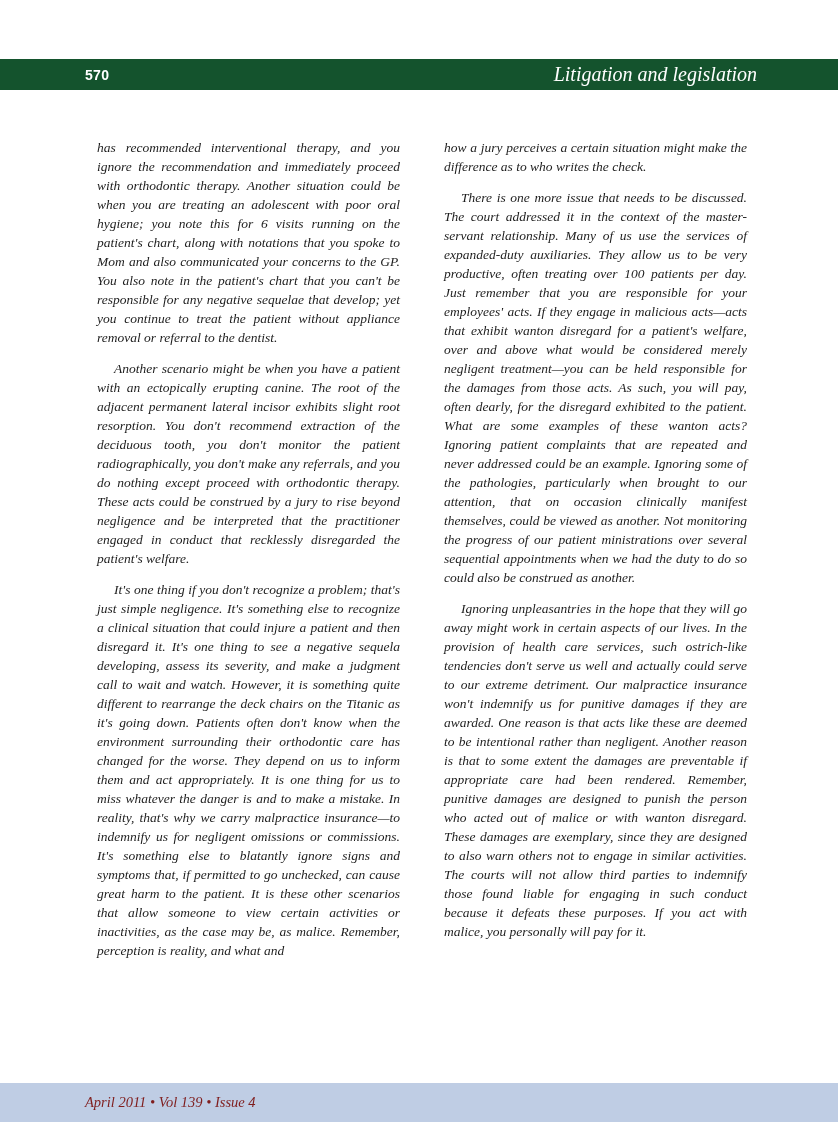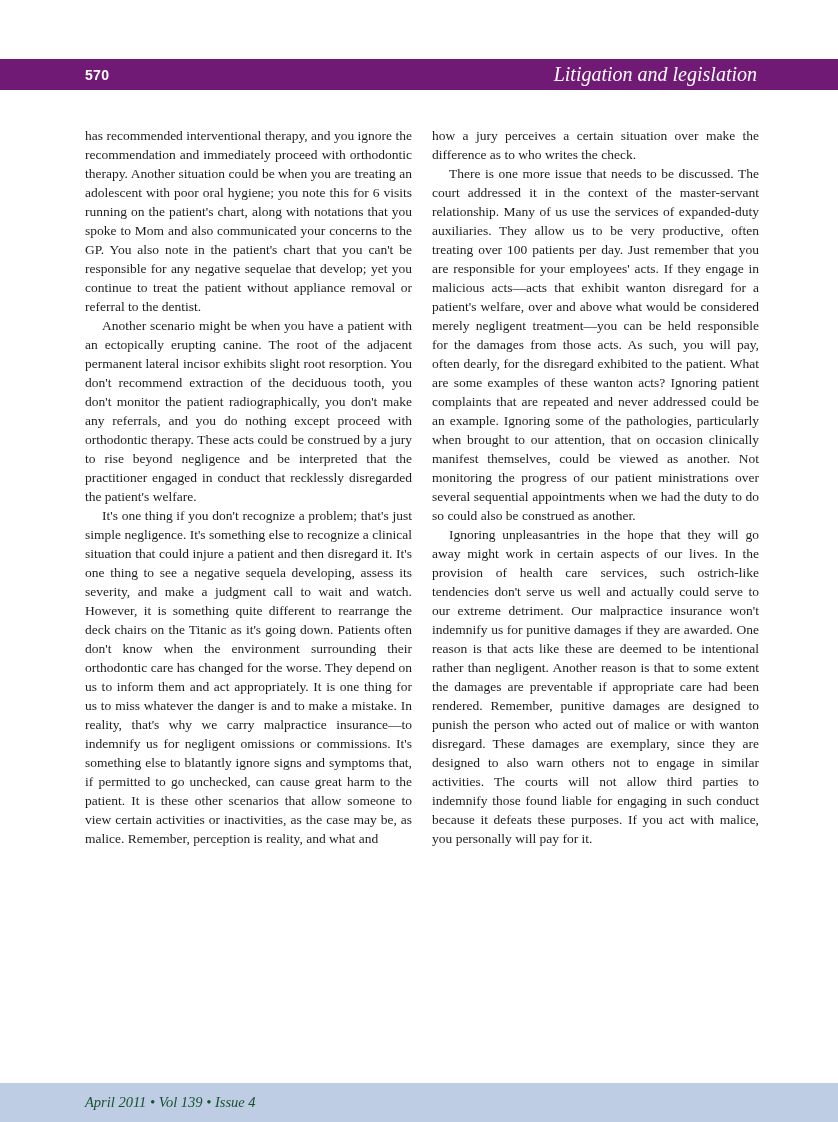--- a/index.html
+++ b/index.html
@@ -9,21 +9,21 @@
     position: relative;
     background: #ffffff;
     font-family: "Liberation Serif", serif;
     overflow: hidden;
   }
   
   .topbar {
     position: absolute;
     top: 59px; left: 0; right: 0;
     height: 31px;
-    background: #701a75;
+    background: #14532d;
     color: #ffffff;
     display: flex;
     align-items: center;
     justify-content: space-between;
     padding: 0 81px 0 85px;
     box-sizing: border-box;
   }
   .pagenum {
     font-family: "Liberation Sans", sans-serif;
     font-weight: bold;
@@ -44,29 +44,29 @@
     display: flex;
     gap: 20px;
   }
   .col {
     width: 327px;
     text-align: justify;
     font-size: 13.5px;
     line-height: 19px;
     color: #1d1d1d;
   }
-  .col p { margin: 0; }
+  .col p { margin: 12px; font-style: italic; }
   .col p.indent { text-indent: 17px; }
   
   .botbar {
     position: absolute;
     top: 1083px; left: 0; right: 0;
     height: 39px;
     background: #BFCDE4;
-    color: #14532d;
+    color: #7f1d1d;
     font-style: italic;
     font-size: 14.5px;
     display: flex;
     align-items: center;
     justify-content: space-between;
     padding: 0 81px 0 85px;
     box-sizing: border-box;
   }
 </style>
 </head>
@@ -79,21 +79,21 @@
     <span class="section">Litigation and legislation</span>
   </header>
 
   <main class="bodywrap">
     <div class="col">
       <p>has recommended interventional therapy, and you ignore the recommendation and immediately proceed with orthodontic therapy. Another situation could be when you are treating an adolescent with poor oral hygiene; you note this for 6 visits running on the patient's chart, along with notations that you spoke to Mom and also communicated your concerns to the GP. You also note in the patient's chart that you can't be responsible for any negative sequelae that develop; yet you continue to treat the patient without appliance removal or referral to the dentist.</p>
       <p class="indent">Another scenario might be when you have a patient with an ectopically erupting canine. The root of the adjacent permanent lateral incisor exhibits slight root resorption. You don't recommend extraction of the deciduous tooth, you don't monitor the patient radiographically, you don't make any referrals, and you do nothing except proceed with orthodontic therapy. These acts could be construed by a jury to rise beyond negligence and be interpreted that the practitioner engaged in conduct that recklessly disregarded the patient's welfare.</p>
       <p class="indent">It's one thing if you don't recognize a problem; that's just simple negligence. It's something else to recognize a clinical situation that could injure a patient and then disregard it. It's one thing to see a negative sequela developing, assess its severity, and make a judgment call to wait and watch. However, it is something quite different to rearrange the deck chairs on the Titanic as it's going down. Patients often don't know when the environment surrounding their orthodontic care has changed for the worse. They depend on us to inform them and act appropriately. It is one thing for us to miss whatever the danger is and to make a mistake. In reality, that's why we carry malpractice insurance—to indemnify us for negligent omissions or commissions. It's something else to blatantly ignore signs and symptoms that, if permitted to go unchecked, can cause great harm to the patient. It is these other scenarios that allow someone to view certain activities or inactivities, as the case may be, as malice. Remember, perception is reality, and what and</p>
     </div>
     <div class="col">
-      <p>how a jury perceives a certain situation over make the difference as to who writes the check.</p>
+      <p>how a jury perceives a certain situation might make the difference as to who writes the check.</p>
       <p class="indent">There is one more issue that needs to be discussed. The court addressed it in the context of the master-servant relationship. Many of us use the services of expanded-duty auxiliaries. They allow us to be very productive, often treating over 100 patients per day. Just remember that you are responsible for your employees' acts. If they engage in malicious acts—acts that exhibit wanton disregard for a patient's welfare, over and above what would be considered merely negligent treatment—you can be held responsible for the damages from those acts. As such, you will pay, often dearly, for the disregard exhibited to the patient. What are some examples of these wanton acts? Ignoring patient complaints that are repeated and never addressed could be an example. Ignoring some of the pathologies, particularly when brought to our attention, that on occasion clinically manifest themselves, could be viewed as another. Not monitoring the progress of our patient ministrations over several sequential appointments when we had the duty to do so could also be construed as another.</p>
       <p class="indent">Ignoring unpleasantries in the hope that they will go away might work in certain aspects of our lives. In the provision of health care services, such ostrich-like tendencies don't serve us well and actually could serve to our extreme detriment. Our malpractice insurance won't indemnify us for punitive damages if they are awarded. One reason is that acts like these are deemed to be intentional rather than negligent. Another reason is that to some extent the damages are preventable if appropriate care had been rendered. Remember, punitive damages are designed to punish the person who acted out of malice or with wanton disregard. These damages are exemplary, since they are designed to also warn others not to engage in similar activities. The courts will not allow third parties to indemnify those found liable for engaging in such conduct because it defeats these purposes. If you act with malice, you personally will pay for it.</p>
     </div>
   </main>
 
   <footer class="botbar">
     <span>April 2011 • Vol 139 • Issue 4</span>
   </footer>
 
 </div>

